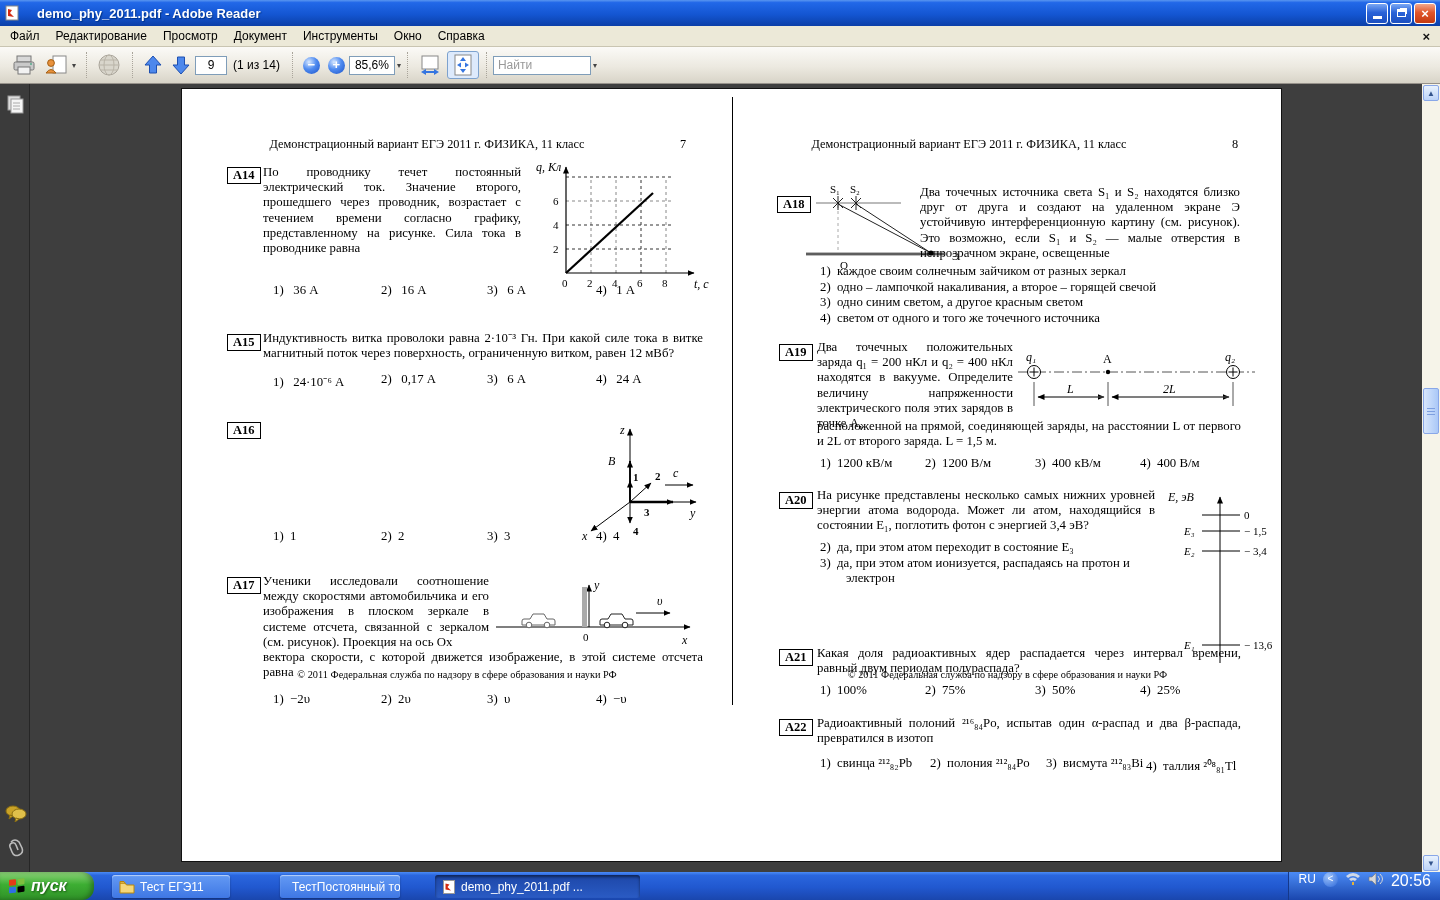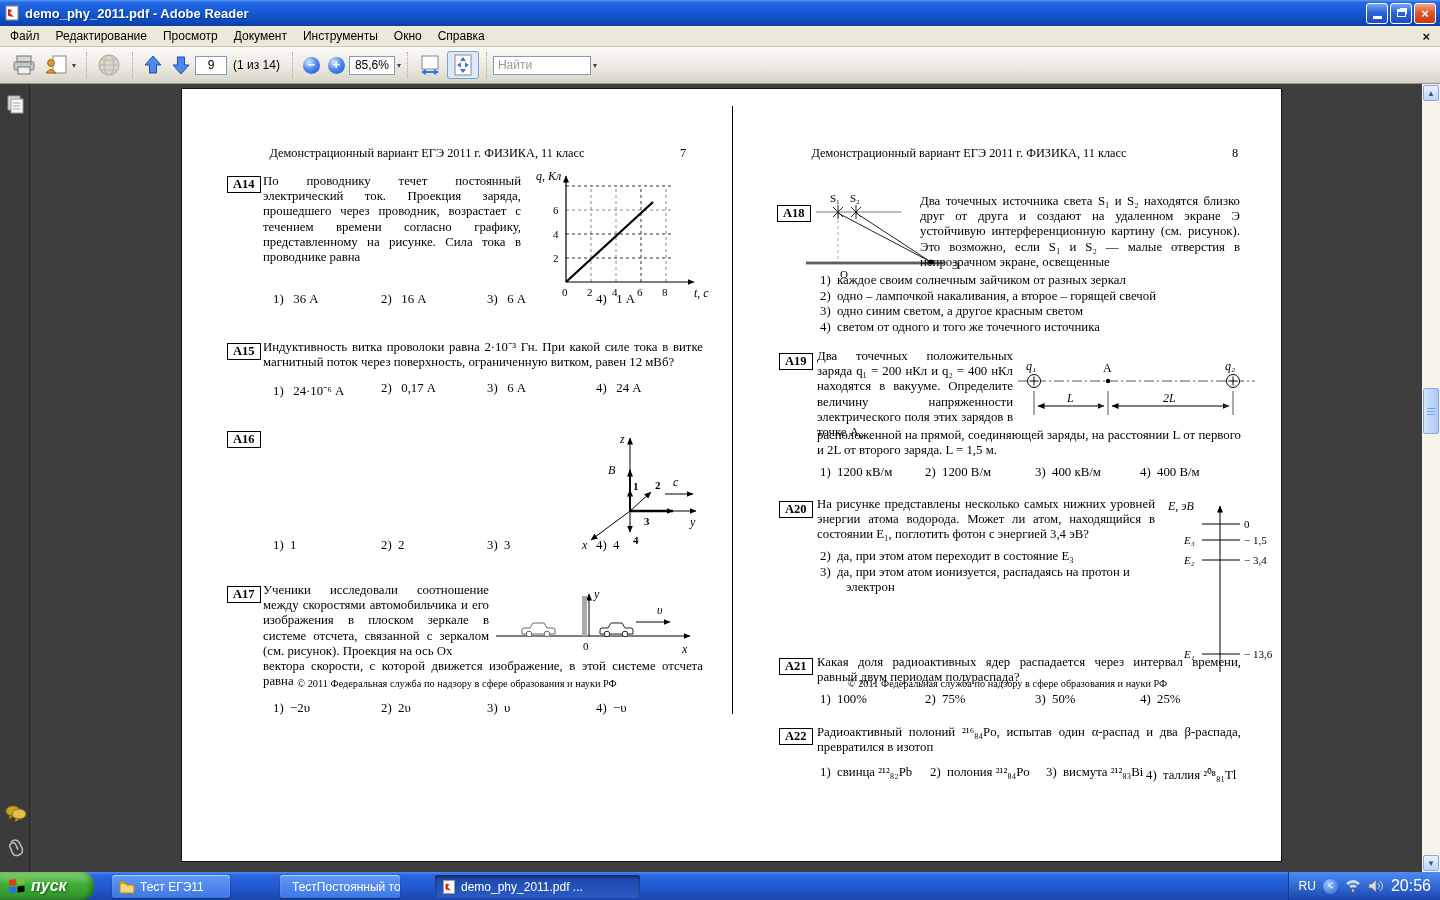--- a/index.html
+++ b/index.html
@@ -2,21 +2,21 @@
 <html><head>
 <meta charset="utf-8">
 <style>
   *{box-sizing:border-box;margin:0;padding:0}
   body{background:#222}
   .screen{position:relative;width:1440px;height:900px;overflow:hidden;background:#3e3e3e;font-family:"Liberation Sans",sans-serif}
   .abs{position:absolute}
   
   .titlebar{position:absolute;left:0;top:0;width:100%;height:26px;display:flex;align-items:center;padding:0 4px;
     background:linear-gradient(180deg,#5a96f0 0%,#2268e8 10%,#1456d2 55%,#0b3fa8 100%);color:#fff}
-  .tb-title{font-weight:bold;font-size:13px;margin-left:5px;text-shadow:1px 1px 1px #00348a}
+  .tb-title{font-weight:bold;font-size:13px;margin-left:17px;text-shadow:1px 1px 1px #00348a}
   .winbtns{margin-left:auto;display:flex;gap:2px}
   .wbtn{width:22px;height:21px;border:1px solid #fff;border-radius:3px;display:flex;align-items:center;justify-content:center;
     color:#fff;background:linear-gradient(180deg,#7aa7f4,#2a63d8 45%,#1c4fc0);font-size:13px;font-weight:bold}
   .wbtn.close{background:linear-gradient(180deg,#f2a88c,#e0552a 45%,#c43a10)}
   .min-glyph{width:9px;height:3px;background:#fff;margin-top:9px}
   .rest-glyph{width:9px;height:8px;border:1px solid #fff;border-top-width:3px;background:transparent;box-shadow:2px -2px 0 -1px #fff}
   
   .menubar{position:absolute;top:26px;left:0;width:100%;height:21px;background:#ece9d8;border-bottom:1px solid #c9c5b2;
     display:flex;align-items:center;font-size:12px;color:#000;padding-left:2px}
   .menu-item{padding:2px 8px;cursor:default}
@@ -32,21 +32,21 @@
     background:radial-gradient(circle at 35% 30%,#d7e8ff,#4f8bf0 45%,#1b52c8)}
   input.pagebox{width:32px;height:19px;border:1px solid #7f9db9;text-align:center;font-size:12px;background:#fff}
   input.zoombox{width:46px;height:19px;border:1px solid #7f9db9;text-align:center;font-size:12px;background:#fff}
   .pageinfo{font-size:12px;color:#000;margin:0 6px;white-space:nowrap}
   input.findbox{width:98px;height:19px;border:1px solid #7f9db9;padding-left:4px;font-size:12px;background:#fff;color:#333}
   input.findbox::placeholder{color:#999}
   
   .docarea{position:absolute;top:84px;left:0;right:0;bottom:28px;background:#3e3e3e;overflow:hidden}
   .navpanel{position:absolute;left:0;top:0;bottom:0;width:30px;background:#3b3b3b;border-right:1px solid #262626}
   .spread{position:absolute;left:181px;top:4px;width:1101px;height:774px;background:#fff;border:1px solid #111}
-  .page{position:absolute;top:17px;height:608px}
+  .page{position:absolute;top:8px;height:608px}
   .page-left{left:0;width:551px;border-right:1px solid #000}
   .page-right{left:552px;width:547px}
   .phead{position:absolute;top:40px;left:0;width:490px;text-align:center;font:12.3px "Liberation Serif",serif;color:#000}
   .pnum{position:absolute;top:40px;left:498px;font:12.3px "Liberation Serif",serif;color:#000}
   .q-label{position:absolute;border:1.4px solid #000;font:bold 12.5px "Liberation Serif",serif;padding:0 5px;height:17px;line-height:15px;color:#000}
   .q-text{position:absolute;font:12.8px/15.2px "Liberation Serif",serif;text-align:justify;color:#000}
   .ans{position:absolute;font:12.8px "Liberation Serif",serif;white-space:nowrap;color:#000}
   .ans-list{position:absolute;font:12.8px/15.6px "Liberation Serif",serif;color:#000}
   .ans-list div{padding-left:26px;text-indent:-26px}
   .pfoot{position:absolute;bottom:25px;left:0;width:100%;text-align:center;font:10.3px "Liberation Serif",serif;color:#000}
@@ -63,21 +63,21 @@
   .grip{width:8px;height:1px;background:#7d9fe0;box-shadow:0 3px 0 #7d9fe0,0 -3px 0 #7d9fe0}
   
   .taskbar{position:absolute;left:0;bottom:0;width:100%;height:28px;
     background:linear-gradient(180deg,#4b8bf5 0%,#2a66de 12%,#2158cf 55%,#1a46ad 100%)}
   .startbtn{position:absolute;left:0;top:0;height:28px;width:94px;border-radius:0 12px 12px 0;display:flex;align-items:center;gap:5px;padding-left:8px;
     background:linear-gradient(180deg,#8ed57a,#3dae33 45%,#2f9127);color:#fff;font-weight:bold;font-style:italic;font-size:16px;
     text-shadow:1px 1px 2px #1c5c14;box-shadow:inset -3px 0 5px rgba(0,0,0,.3)}
   .taskitem{position:absolute;top:3px;height:23px;border-radius:3px;display:flex;align-items:center;gap:5px;padding:0 7px;color:#fff;font-size:12px;
     white-space:nowrap;overflow:hidden;background:linear-gradient(180deg,#639af4,#3f77e4);box-shadow:inset 0 1px 1px rgba(255,255,255,.55),0 1px 2px rgba(0,0,0,.35)}
   .taskitem.active{background:linear-gradient(180deg,#1d47a8,#2a5bc4);box-shadow:inset 0 2px 3px rgba(0,0,0,.5)}
-  .tray{position:absolute;right:0;top:0;height:28px;display:flex;align-items:center;gap:7px;padding:0 9px 0 10px;color:#fff;
+  .tray{position:absolute;right:0;top:0;height:28px;display:flex;gap:7px;padding:0 9px 0 10px;color:#fff;
     background:linear-gradient(180deg,#4b8bf5,#1a46ad);border-left:1px solid #15388a}
   .tray-lang{font-size:12px;color:#fff}
   .tray-chevron{width:15px;height:15px;border-radius:50%;background:radial-gradient(circle at 35% 30%,#9cc2fa,#2b66d8);color:#fff;
     font-size:10px;line-height:14px;text-align:center}
   .tray-time{font-size:16px}
 </style>
 </head>
 <body>
 
 <svg width="0" height="0" style="position:absolute">
@@ -210,21 +210,21 @@
       </svg>
     </div>
 
     <div class="spread">
 
       <div class="page page-left">
         <div class="phead">Демонстрационный вариант ЕГЭ 2011 г. ФИЗИКА, 11 класс</div>
         <div class="pnum">7</div>
 
         <div class="q-label" style="left:45px;top:70px">А14</div>
-        <div class="q-text" style="left:81px;top:68px;width:258px">По проводнику течет постоянный электрический ток. Проекция заряда, прошедшего через проводник, возрастает с течением времени согласно графику, представленному на рисунке. Сила тока в проводнике равна</div>
+        <div class="q-text" style="left:81px;top:68px;width:258px">По проводнику течет постоянный электрический ток. Значение второго, прошедшего через проводник, возрастает с течением времени согласно графику, представленному на рисунке. Сила тока в проводнике равна</div>
         <svg class="figure" style="left:352px;top:58px" width="178" height="142" viewBox="0 0 178 142">
           <line x1="57" y1="118" x2="57" y2="22" stroke="#888" stroke-dasharray="3 3"></line>
           <line x1="82" y1="118" x2="82" y2="22" stroke="#888" stroke-dasharray="3 3"></line>
           <line x1="107" y1="118" x2="107" y2="22" stroke="#333" stroke-dasharray="3 3"></line>
           <line x1="132" y1="118" x2="132" y2="22" stroke="#888" stroke-dasharray="3 3"></line>
           <line x1="32" y1="94" x2="140" y2="94" stroke="#333" stroke-dasharray="3 3"></line>
           <line x1="32" y1="70" x2="140" y2="70" stroke="#333" stroke-dasharray="3 3"></line>
           <line x1="32" y1="46" x2="140" y2="46" stroke="#888" stroke-dasharray="3 3"></line>
           <line x1="32" y1="22" x2="140" y2="22" stroke="#333" stroke-dasharray="3 3"></line>
           <line x1="32" y1="118" x2="32" y2="12" stroke="#000" stroke-width="1.2" marker-end="url(#arr)"></line>

